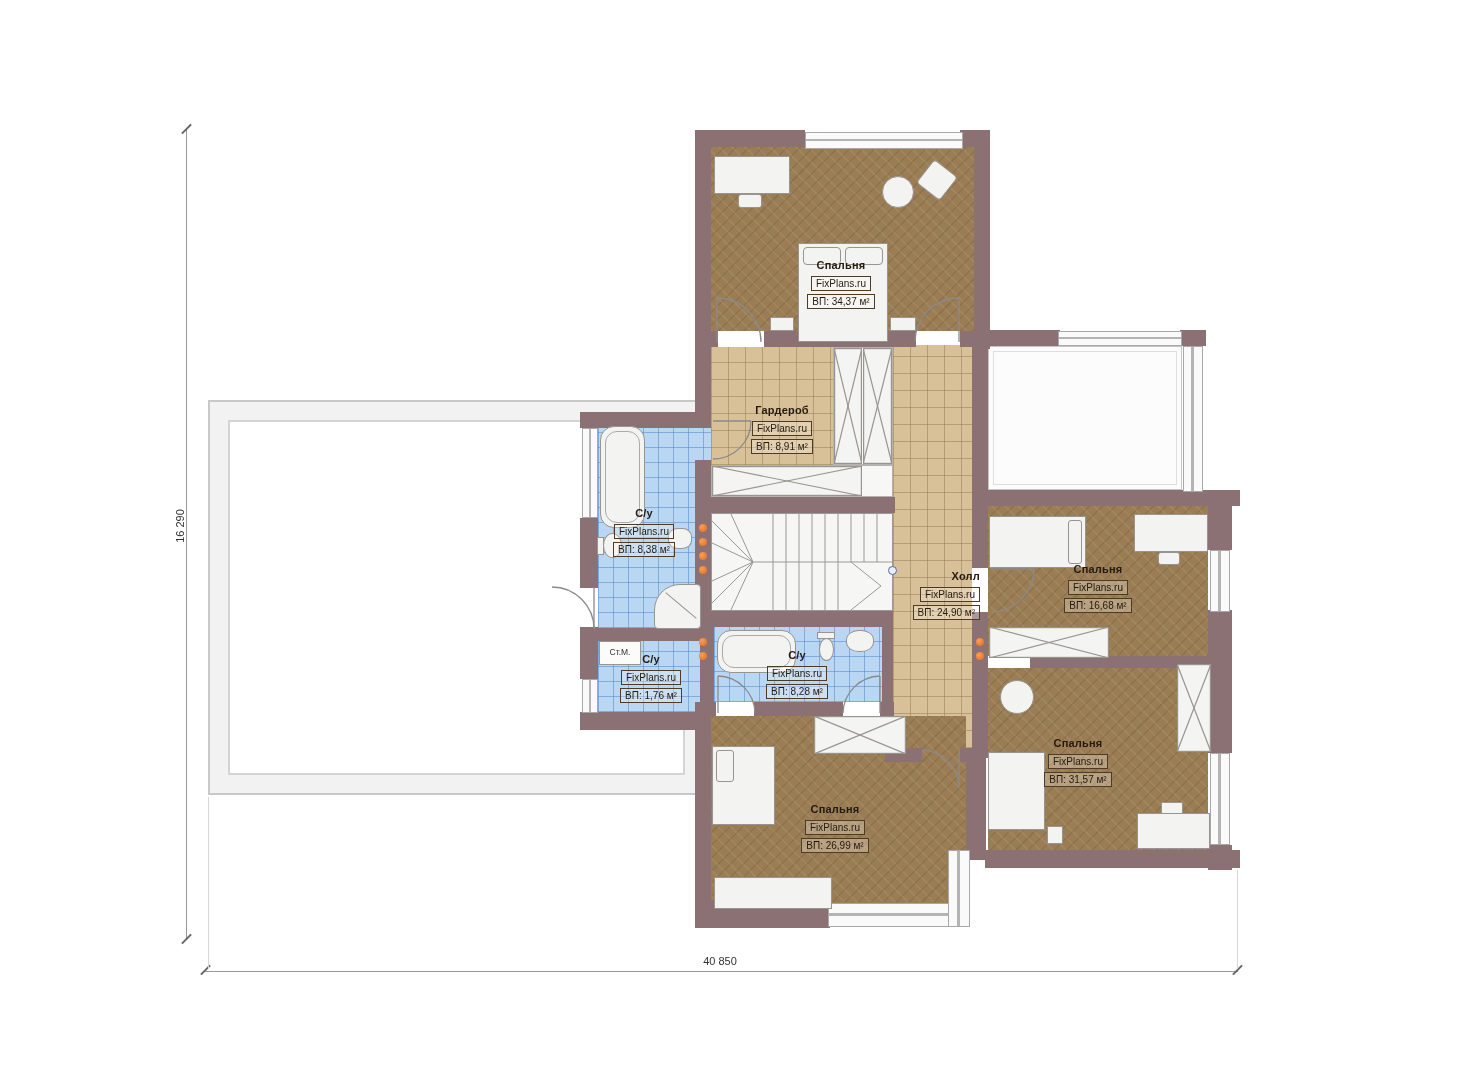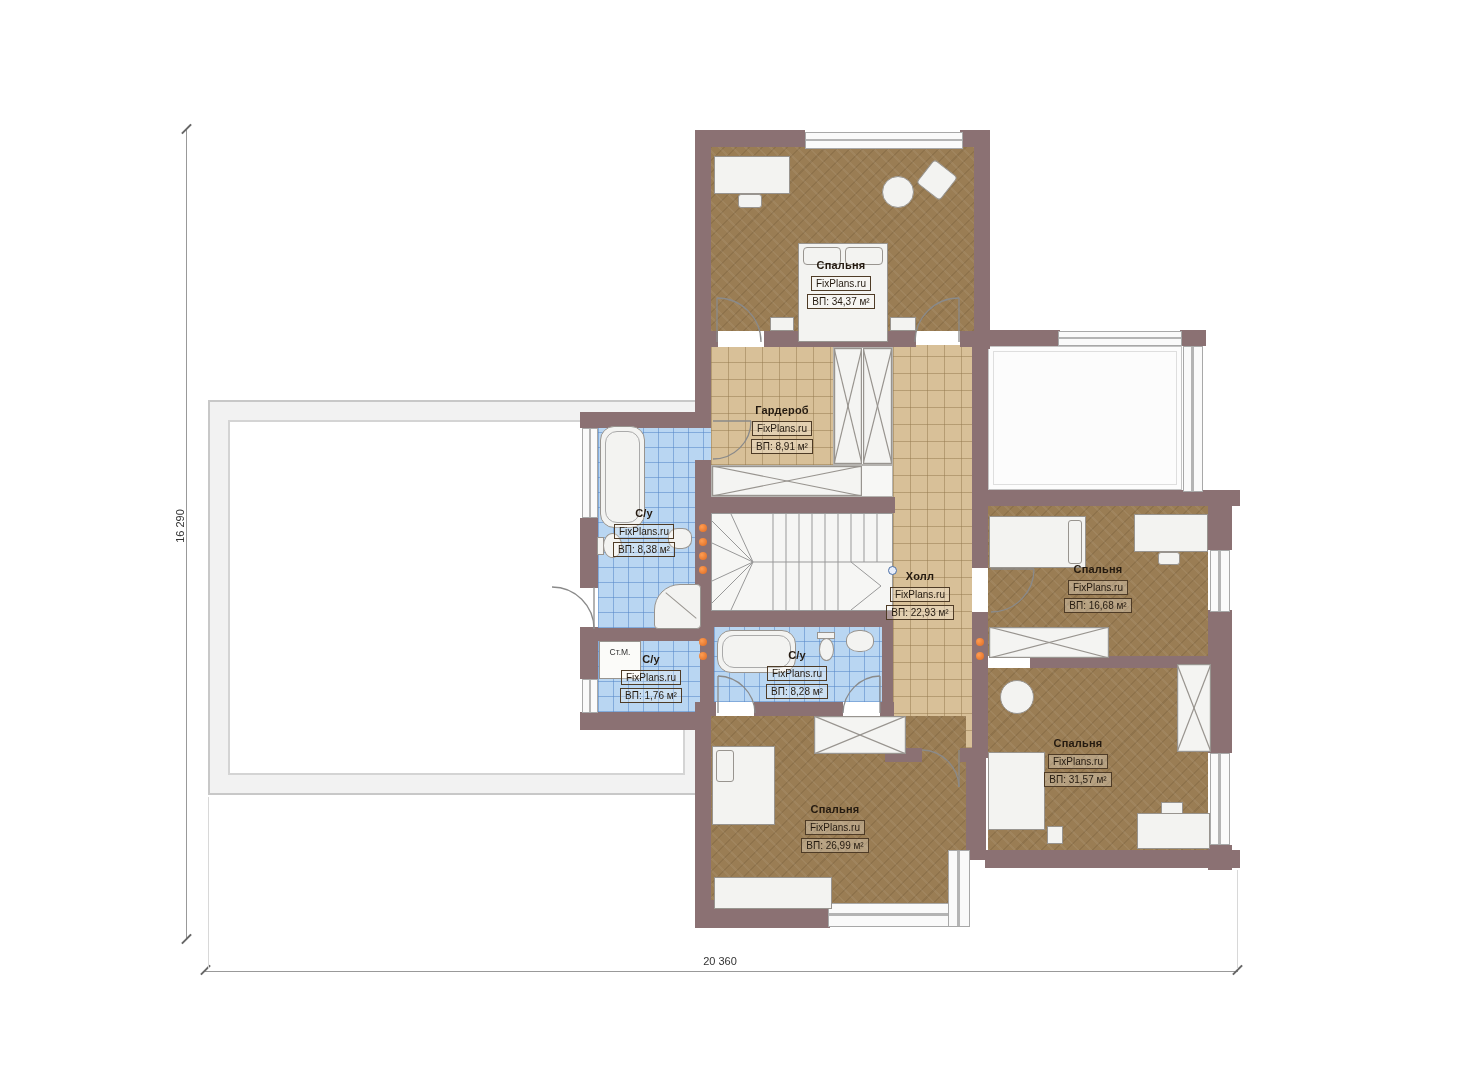--- a/index.html
+++ b/index.html
@@ -51,21 +51,21 @@
   <div class="abs" style="left:208px;top:400px;width:497px;height:395px;background:#f2f2f2;border:2px solid #c8c8c8;"></div>
   <div class="abs" style="left:228px;top:420px;width:457px;height:355px;background:#fff;border:2px solid #d4d4d4;"></div>
 
   <div class="dim-line" style="left:186px;top:130px;width:1px;height:810px;"></div>
   <div class="dim-tick" style="left:180px;top:128px;"></div>
   <div class="dim-tick" style="left:180px;top:938px;"></div>
   <div class="dim-label" style="left:140px;top:520px;width:80px;text-align:center;transform:rotate(-90deg);">16 290</div>
   <div class="dim-line" style="left:205px;top:971px;width:1033px;height:1px;"></div>
   <div class="dim-tick" style="left:199px;top:969px;"></div>
   <div class="dim-tick" style="left:1231px;top:969px;"></div>
-  <div class="dim-label" style="left:680px;top:955px;width:80px;text-align:center;">20 360</div>
+  <div class="dim-label" style="left:680px;top:955px;width:80px;text-align:center;">40 850</div>
   <div class="dim-ext" style="left:208px;top:797px;width:1px;height:172px;"></div>
   <div class="dim-ext" style="left:1237px;top:870px;width:1px;height:99px;"></div>
 
   <div class="floor-bedroom" style="left:711px;top:147px;width:263px;height:184px;"></div>
   <div class="floor-tile" style="left:711px;top:347px;width:134px;height:118px;"></div>
   <div class="floor-plain" style="left:833px;top:347px;width:60px;height:118px;"></div>
   <div class="floor-tile" style="left:893px;top:345px;width:79px;height:403px;"></div>
   <div class="floor-plain" style="left:711px;top:465px;width:182px;height:32px;"></div>
   <div class="floor-bath" style="left:598px;top:428px;width:113px;height:200px;"></div>
   <div class="floor-bath" style="left:598px;top:641px;width:102px;height:71px;"></div>
@@ -253,21 +253,21 @@
   <div class="fur" style="left:716px;top:750px;width:18px;height:32px;border-radius:3px;z-index:21;"></div>
   <div class="fur" style="left:714px;top:877px;width:118px;height:32px;z-index:21;"></div>
 
   <div class="fur" style="left:600px;top:426px;width:45px;height:102px;border-radius:14px;"></div>
   <div class="abs" style="left:605px;top:431px;width:35px;height:92px;border:1px solid #aaa;border-radius:12px;"></div>
   <div class="fur" style="left:597px;top:537px;width:7px;height:18px;"></div>
   <div class="fur" style="left:603px;top:533px;width:19px;height:25px;border-radius:50%;"></div>
   <div class="fur" style="left:668px;top:528px;width:24px;height:21px;border-radius:40%;"></div>
   <div class="fur" style="left:654px;top:584px;width:47px;height:45px;border-radius:26px 4px 4px 4px;"></div>
   <div class="abs" style="left:661px;top:605px;width:40px;height:1px;background:#98948f;transform:rotate(40deg);"></div>
-  <div class="small-lab" style="left:599px;top:641px;width:42px;height:38px;line-height:20px;">Ст.М.</div>
+  <div class="small-lab" style="left:599px;top:641px;width:42px;height:24px;line-height:20px;">Ст.М.</div>
   <div class="fur" style="left:717px;top:630px;width:79px;height:43px;border-radius:14px;"></div>
   <div class="abs" style="left:722px;top:635px;width:69px;height:33px;border:1px solid #aaa;border-radius:12px;"></div>
   <div class="fur" style="left:817px;top:632px;width:18px;height:7px;"></div>
   <div class="fur" style="left:819px;top:638px;width:15px;height:23px;border-radius:50%;"></div>
   <div class="fur" style="left:846px;top:630px;width:28px;height:22px;border-radius:45%;"></div>
 
   <div class="dot" style="left:699px;top:524px;"></div>
   <div class="dot" style="left:699px;top:538px;"></div>
   <div class="dot" style="left:699px;top:552px;"></div>
   <div class="dot" style="left:699px;top:566px;"></div>
@@ -284,24 +284,24 @@
   <div class="room-label" style="left:722px;top:404px;">
     <div class="room-name">Гардероб</div>
     <div><span class="label-box">FixPlans.ru</span></div>
     <div><span class="label-box bx2">ВП: 8,91 м²</span></div>
   </div>
   <div class="room-label" style="left:584px;top:507px;">
     <div class="room-name">С/у</div>
     <div><span class="label-box">FixPlans.ru</span></div>
     <div><span class="label-box bx2">ВП: 8,38 м²</span></div>
   </div>
-  <div class="room-label" style="left:860px;top:570px;">
+  <div class="room-label" style="left:860px;top:570px;text-align:right;">
     <div class="room-name">Холл</div>
     <div><span class="label-box">FixPlans.ru</span></div>
-    <div><span class="label-box bx2">ВП: 22,93 м²</span></div>
+    <div><span class="label-box bx2">ВП: 24,90 м²</span></div>
   </div>
   <div class="room-label" style="left:1038px;top:563px;">
     <div class="room-name">Спальня</div>
     <div><span class="label-box">FixPlans.ru</span></div>
     <div><span class="label-box bx2">ВП: 16,68 м²</span></div>
   </div>
   <div class="room-label" style="left:591px;top:653px;">
     <div class="room-name">С/у</div>
     <div><span class="label-box">FixPlans.ru</span></div>
     <div><span class="label-box bx2">ВП: 1,76 м²</span></div>

